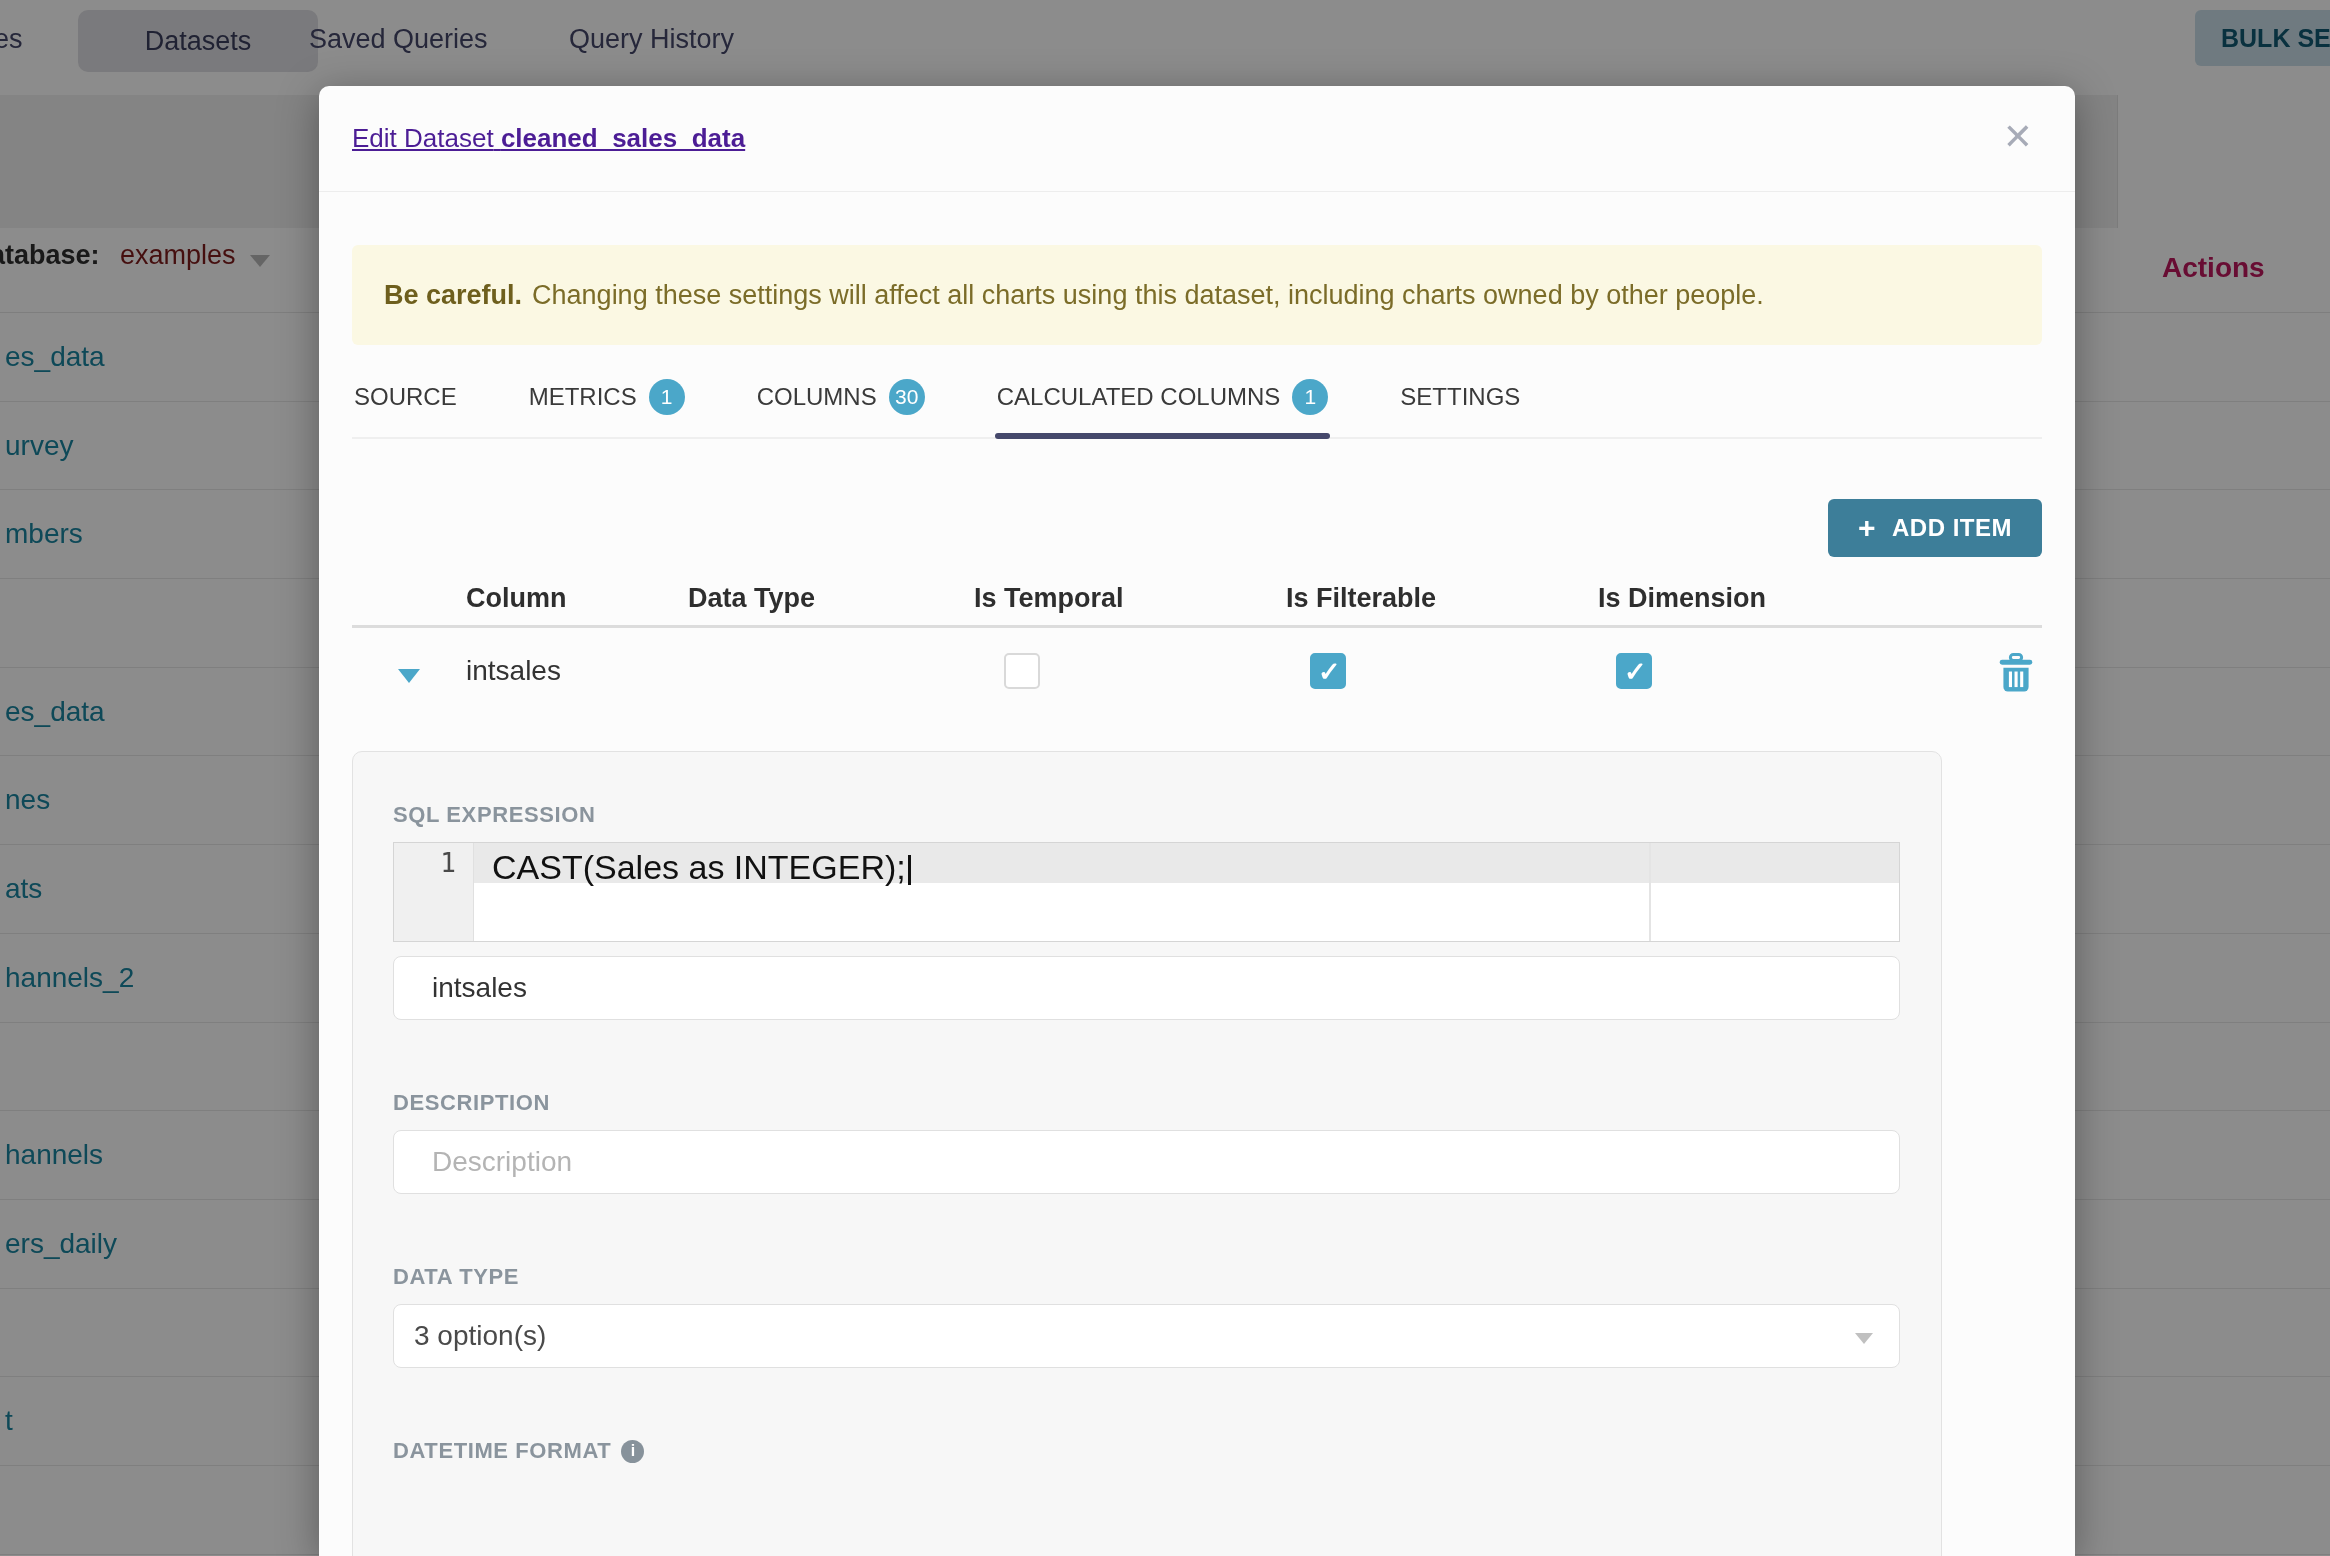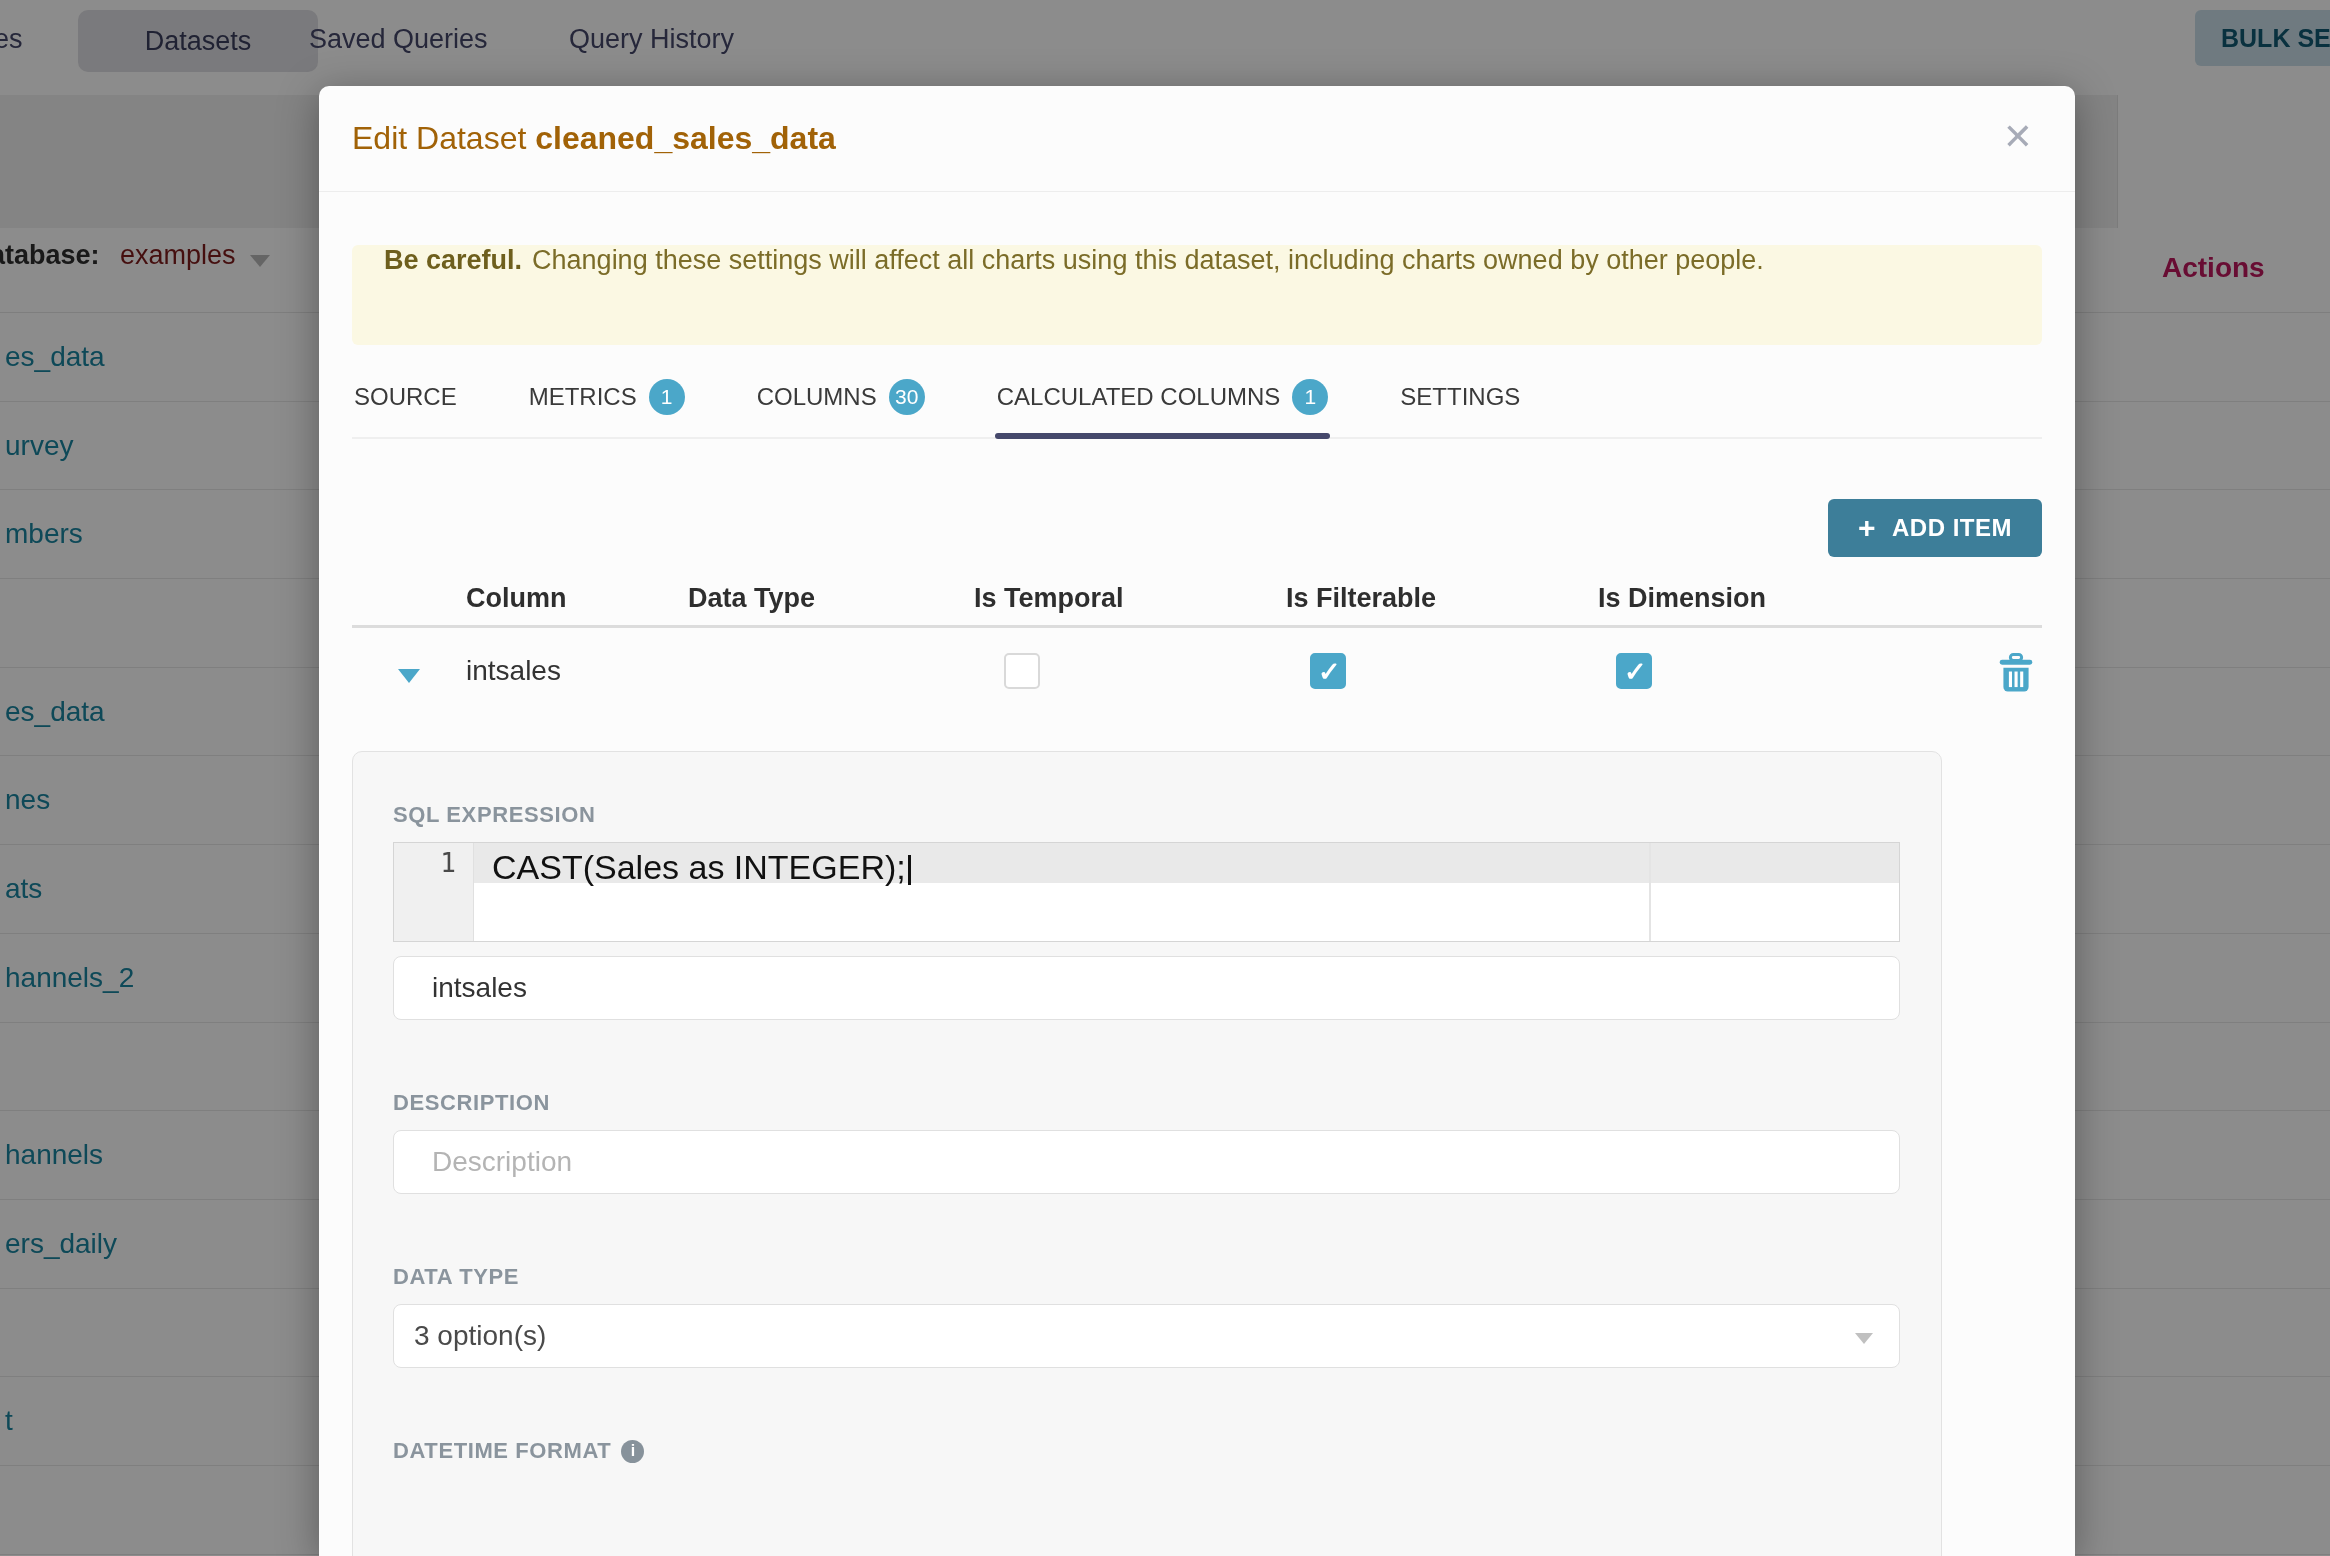--- a/index.html
+++ b/index.html
@@ -28,26 +28,26 @@
   .actions-header{position:absolute;left:2162px;top:24px;font-size:28px;font-weight:bold;color:#be185d;}
   .bg-row{position:relative;height:88.7px;border-bottom:1px solid #E8E8E8;}
   .bg-row a{position:absolute;left:5px;top:28px;font-size:28px;color:#1A85A0;text-decoration:none;}
 
   .overlay{position:absolute;inset:0;background:rgba(0,0,0,0.45);}
 
   
   .modal{position:absolute;left:319px;top:86px;width:1756px;height:1470px;background:#FCFCFC;
          border-radius:10px 10px 0 0;box-shadow:0 8px 40px rgba(0,0,0,.35);overflow:hidden;}
   .modal-header{position:relative;height:106px;border-bottom:1px solid #EDEDED;display:flex;align-items:center;padding:0 33px;}
-  .modal-title{font-size:32px;color:#a16207;}
+  .modal-title{font-size:26px;color:#4c1d95;text-decoration:underline;}
   .modal-title b{font-weight:bold;}
   .close-x{position:absolute;right:36px;top:32px;font-size:36px;color:#A7ABB7;line-height:1;cursor:pointer;background:none;border:none;}
 
   .modal-body{padding:0 33px;}
-  .warning{margin-top:53px;height:100px;background:#FBF8E3;border-radius:6px;display:flex;align-items:flex-start;padding:0 32px;
+  .warning{margin-top:53px;height:100px;background:#FBF8E3;border-radius:6px;display:flex;align-items:center;padding:0 32px;
            font-size:27px;color:#7B6C28;white-space:nowrap;}
   .warning b{font-weight:bold;margin-right:10px;color:#6E5F1D;}
 
   .tabs{margin-top:34px;display:flex;gap:68px;border-bottom:2px solid #EFEFEF;}
   .tab{position:relative;display:flex;align-items:center;gap:12px;padding:0 2px 22px 2px;font-size:24px;color:#3A3A3A;cursor:pointer;}
   .tab .badge{min-width:36px;height:36px;padding:0 6px;border-radius:18px;background:#4BA7C9;color:#fff;font-size:21px;
               display:flex;align-items:center;justify-content:center;}
   .tab.active::after{content:"";position:absolute;left:0;right:0;bottom:-2px;height:6px;background:#45486B;border-radius:3px;}
 
   .additem-row{margin-top:60px;display:flex;justify-content:flex-end;}

